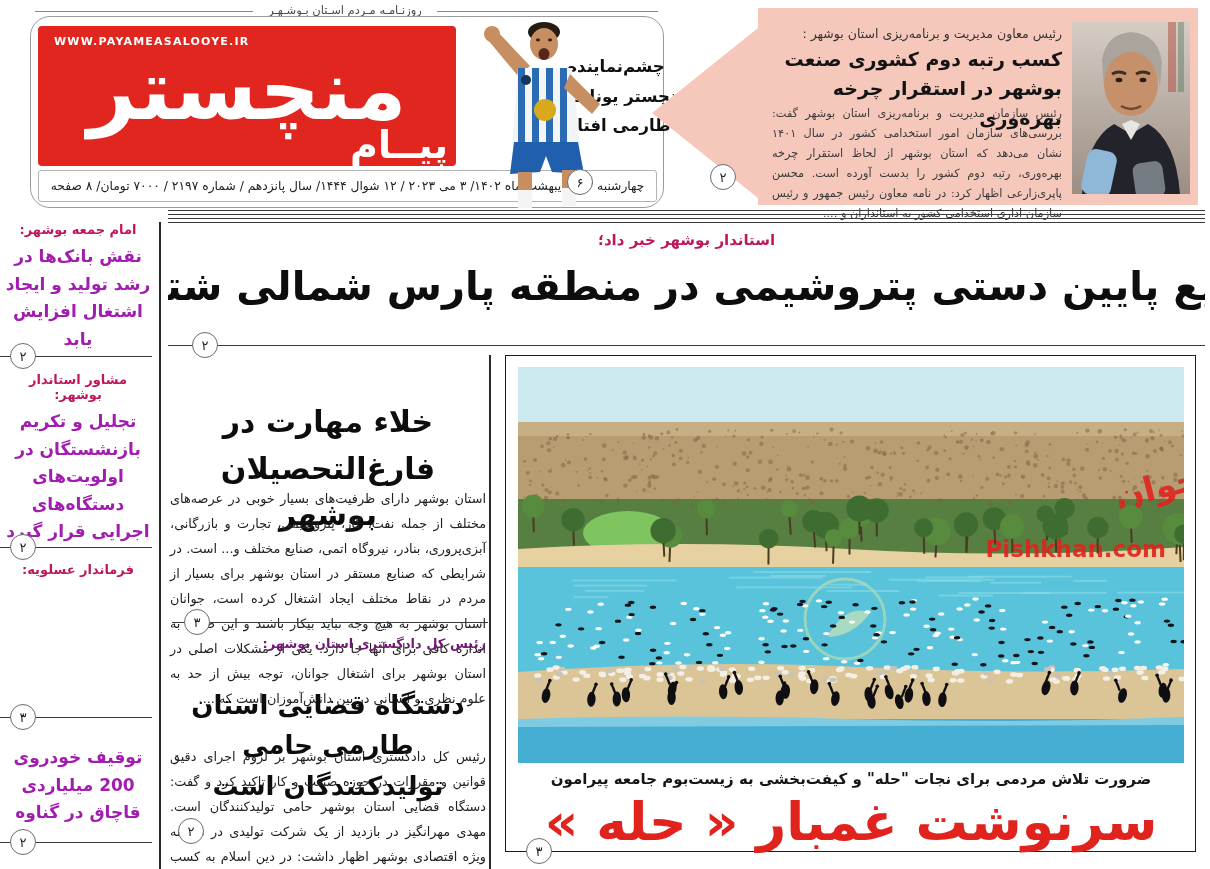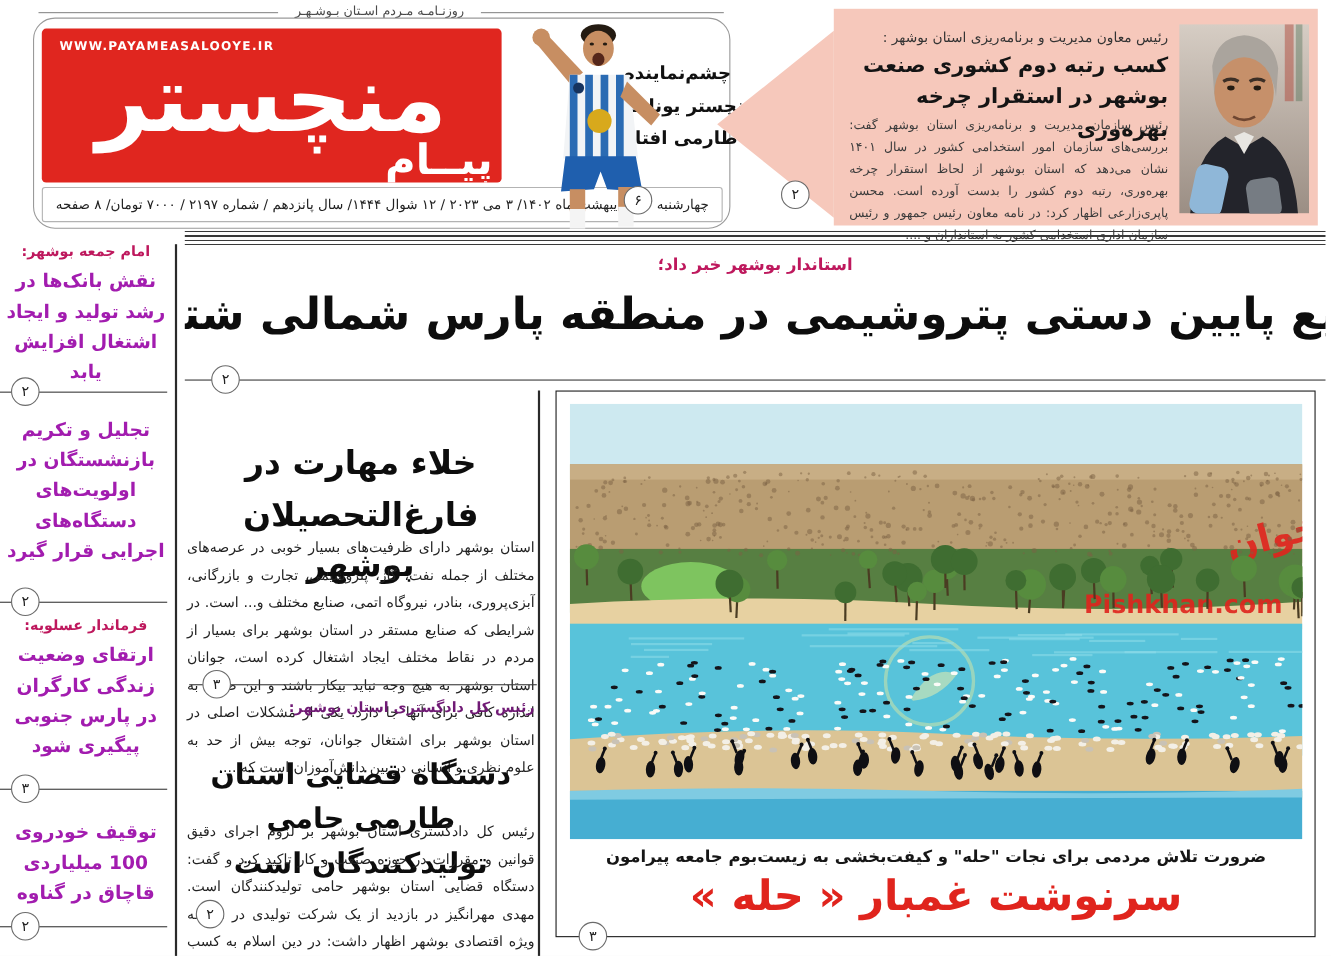--- a/index.html
+++ b/index.html
@@ -33,21 +33,21 @@
   .sb-kicker{font-size:13px;font-weight:bold;color:#be185d;text-align:center;}
   .sb-title{font-size:17px;font-weight:bold;color:#a21caf;text-align:center;line-height:1.62;}
   
   .lead-kicker{font-size:15px;font-weight:bold;text-align:center;color:#be185d;}
   .lead-headline{font-size:40px;font-weight:bold;color:#0d0d0d;text-align:center;white-space:nowrap;}
   .art-title{font-weight:bold;color:#0d0d0d;text-align:center;margin-top:31px;}
   .art-kicker{font-size:13px;font-weight:bold;color:#701a75;text-align:right;}
   .art-body{font-size:12.8px;color:#222;line-height:1.95;text-align:justify;text-align-last:right;}
   .photo-box{border:1.5px solid #1c1c1c;background:#fff;box-sizing:border-box;}
   .photo-caption{font-size:15px;font-weight:bold;color:#161616;text-align:center;}
-  .photo-headline{font-size:38px;font-weight:bold;color:#e0241d;text-align:center;}
+  .photo-headline{font-size:52px;font-weight:bold;color:#e0241d;text-align:center;}
   .rules4{position:absolute;background:repeating-linear-gradient(to bottom,#3a3a3a 0 1px,transparent 1px 4px);}
 </style>
 </head>
 <body>
 
 <div class="page">
 
   <div class="hline" style="left:35px;top:11px;width:218px;background:#8a8a8a;"></div>
   <div class="hline" style="left:437px;top:11px;width:221px;background:#8a8a8a;"></div>
   <div class="abs tagline rtl" style="left:253px;top:3px;width:184px;text-align:center;background:#fff;">روزنـامـه مـردم اسـتان بـوشـهـر</div>
@@ -145,38 +145,38 @@
   <div class="abs rtl" style="left:4px;top:222px;width:148px;">
     <div class="sb-kicker">امام جمعه بوشهر:</div>
     <div class="sb-title" style="margin-top:6px;">نقش بانک‌ها در رشد تولید و ایجاد اشتغال افزایش یابد</div>
   </div>
   <div class="hline" style="left:0px;top:356px;width:152px;"></div>
   <div class="circle" style="left:10px;top:343px;">
     <span>۲</span>
   </div>
 
   <div class="abs rtl" style="left:4px;top:372px;width:148px;">
+    <div class="sb-kicker">مشاور استاندار بوشهر:</div>
     <div class="sb-title" style="margin-top:6px;">تجلیل و تکریم بازنشستگان در اولویت‌های دستگاه‌های اجرایی قرار گیرد</div>
   </div>
   <div class="hline" style="left:0px;top:547px;width:152px;"></div>
   <div class="circle" style="left:10px;top:534px;">
     <span>۲</span>
   </div>
 
   <div class="abs rtl" style="left:4px;top:562px;width:148px;">
     <div class="sb-kicker">فرماندار عسلویه:</div>
-    <div class="sb-title" style="margin-top:6px;">ارتقای وضعیت زندگی کارگران در پارس جنوبی پیگیری شود</div>
   </div>
   <div class="hline" style="left:0px;top:717px;width:152px;"></div>
   <div class="circle" style="left:10px;top:704px;">
     <span>۳</span>
   </div>
 
   <div class="abs rtl" style="left:4px;top:744px;width:148px;">
-    <div class="sb-title">توقیف خودروی 100 میلیاردی قاچاق در گناوه</div>
+    <div class="sb-title">توقیف خودروی 200 میلیاردی قاچاق در گناوه</div>
   </div>
   <div class="hline" style="left:0px;top:842px;width:152px;"></div>
   <div class="circle" style="left:10px;top:829px;">
     <span>۲</span>
   </div>
 
   <div class="rules4" style="left:168px;top:210px;width:1037px;height:14px;"></div>
 
   <div class="abs lead-kicker rtl" style="left:168px;top:231px;width:1037px;">استاندار بوشهر خبر داد؛</div>
   <div class="abs rtl" style="left:168px;top:250px;width:1037px;height:72px;display:flex;align-items:center;justify-content:center;overflow:hidden;">

